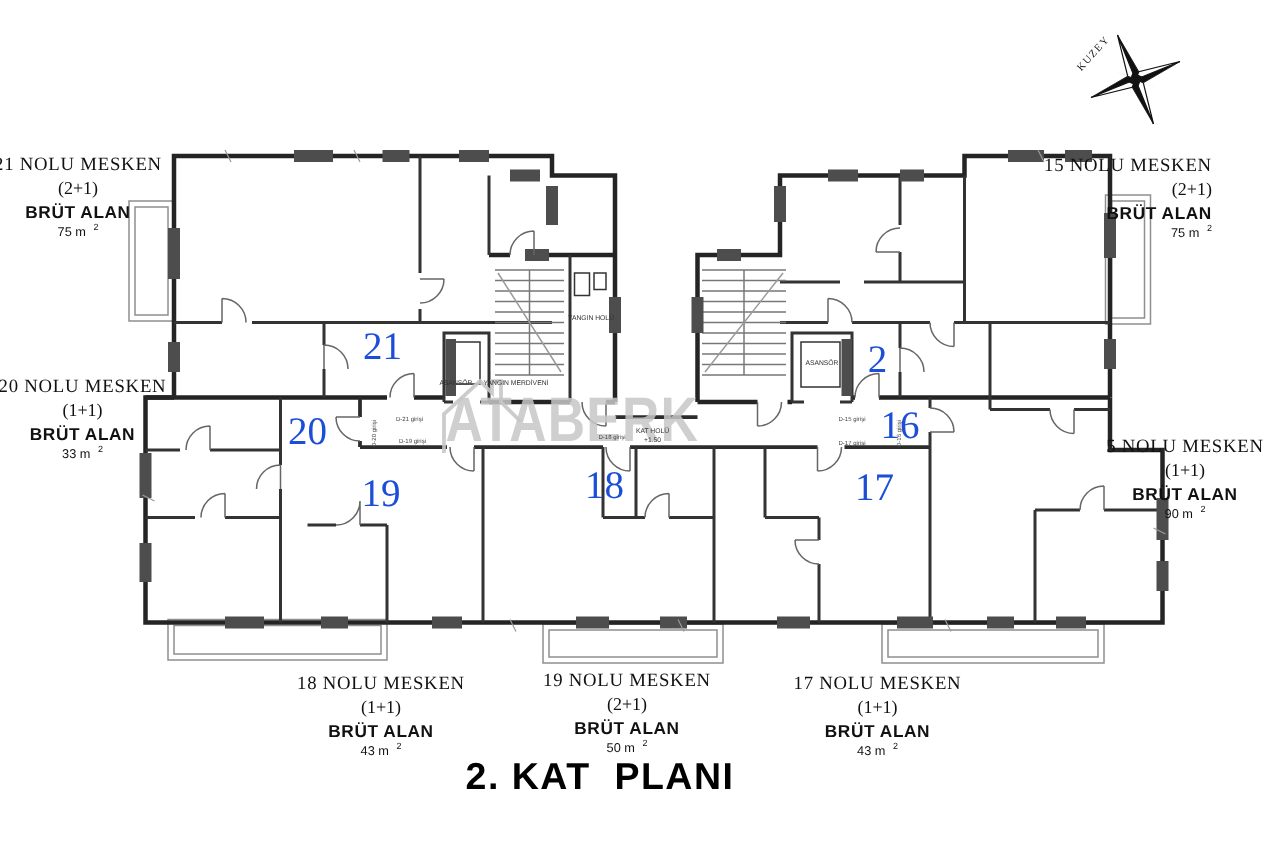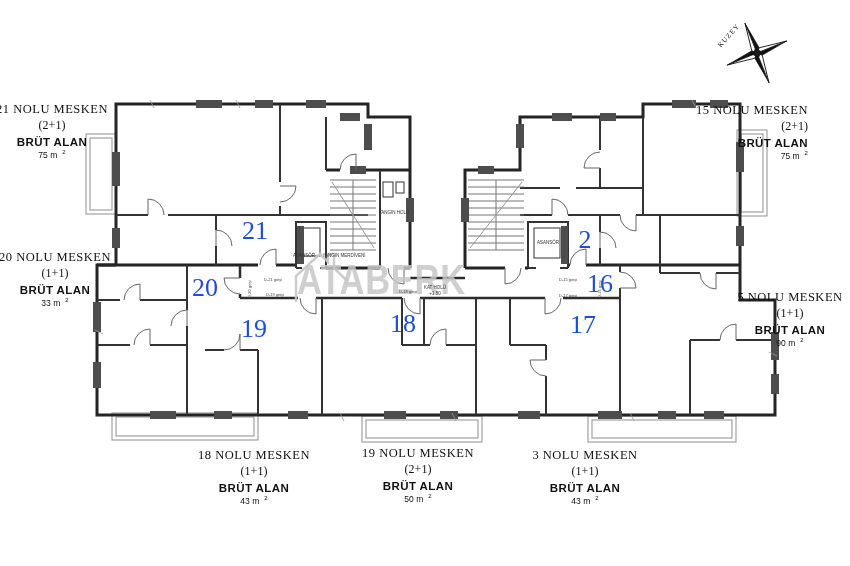--- a/index.html
+++ b/index.html
@@ -263,21 +263,21 @@
   </div>
 
   <div class="callout" style="left:418px;top:446px;">
     <div class="name">19 NOLU MESKEN</div>
     <div class="plan">(2+1)</div>
     <div class="brut">BRÜT ALAN</div>
     <div class="area"><span>50 m</span><sup>2</sup></div>
   </div>
 
   <div class="callout" style="left:585px;top:448px;">
-    <div class="name">3 NOLU MESKEN</div>
+    <div class="name">17 NOLU MESKEN</div>
     <div class="plan">(1+1)</div>
     <div class="brut">BRÜT ALAN</div>
     <div class="area"><span>43 m</span><sup>2</sup></div>
   </div>
 
   <div class="plan-num" style="left:255px;top:231px;">21</div>
   <div class="plan-num" style="left:205px;top:288px;font-family:Liberation Serif, serif;">20</div>
   <div class="plan-num" style="left:254px;top:329px;">19</div>
   <div class="plan-num" style="left:403px;top:324px;">18</div>
   <div class="plan-num" style="left:583px;top:325px;">17</div>
@@ -292,14 +292,15 @@
   <div class="tiny" style="left:435px;top:293px;">+1.50</div>
 
   <div class="tiny2" style="left:273px;top:279px;">D-21 girişi</div>
   <div class="tiny2 vert" style="left:249px;top:289px;">D-20 girişi</div>
   <div class="tiny2" style="left:275px;top:294px;">D-19 girişi</div>
   <div class="tiny2" style="left:408px;top:291px;">D-18 girişi</div>
   <div class="tiny2" style="left:568px;top:279px;">D-15 girişi</div>
   <div class="tiny2" style="left:568px;top:295px;">D-17 girişi</div>
   <div class="tiny2 vert" style="left:599px;top:289px;">D-16 girişi</div>
 
+  <div id="title">2. KAT  PLANI</div>
 
 </div>
 
 </body></html>

